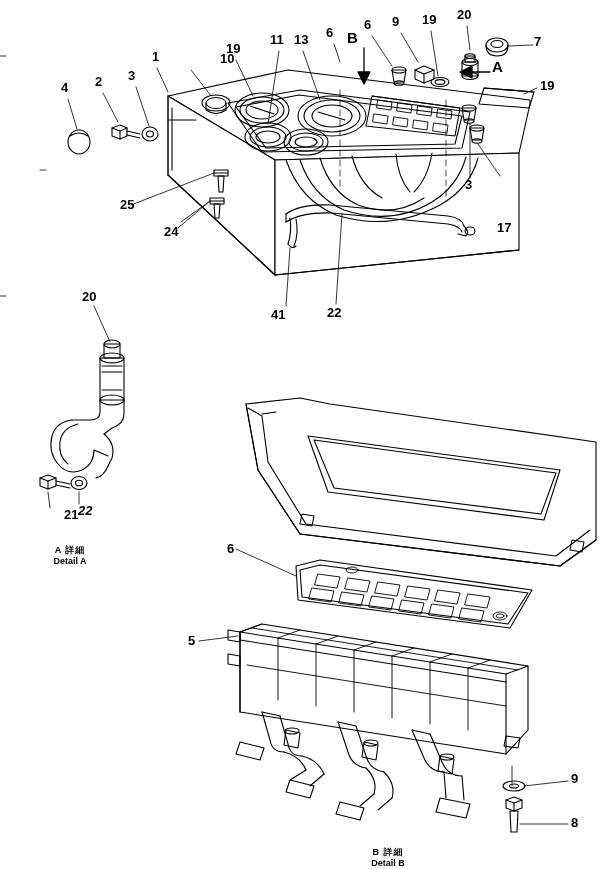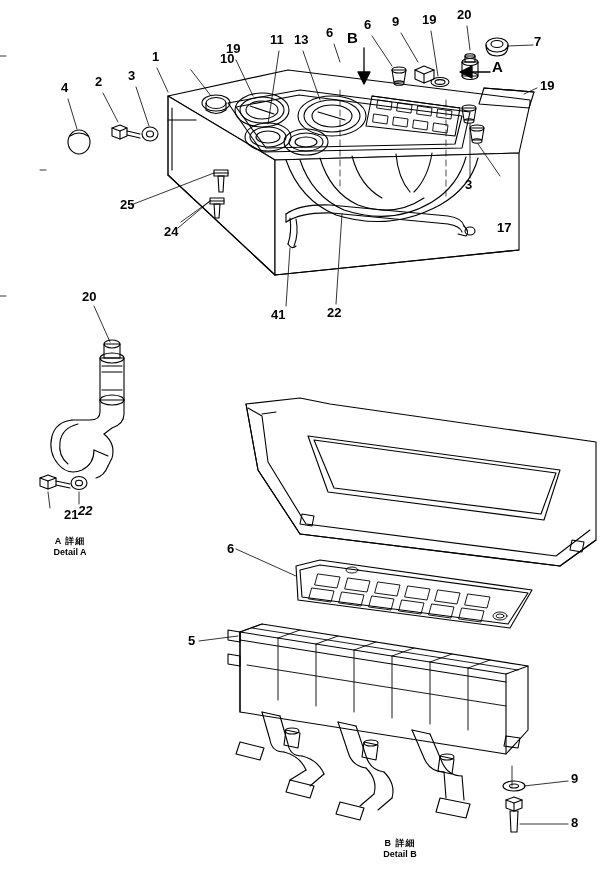--- a/index.html
+++ b/index.html
@@ -39,20 +39,21 @@
     font-family: "Liberation Sans", sans-serif;
     font-size: 9px;
     font-weight: bold;
     color: #000000;
     white-space: nowrap;
     line-height: 1.25;
     text-align: center;
   }
   .detail-cap .jp {
     letter-spacing: 1px;
+    margin-top: 9px;
   }
 </style>
 </head>
 <body>
 
 <div id="sheet">
 
   <svg width="606" height="869" viewBox="0 0 606 869">
     <g fill="none" stroke="#000000" stroke-width="1.1" stroke-linejoin="round" stroke-linecap="round">
 
@@ -387,18 +388,18 @@
   <div class="callout" style="left:571px; top:816px;">8</div>
 
   <div class="callout big" style="left:347px; top:30px;">B</div>
   <div class="callout big" style="left:492px; top:59px;">A</div>
 
   <div class="detail-cap" style="left:30px; top:536px; width:80px;">
     <div class="jp">A 詳細</div>
     <div>Detail A</div>
   </div>
 
-  <div class="detail-cap" style="left:360px; top:838px; width:80px;">
+  <div class="detail-cap" style="left:348px; top:838px; width:80px;">
     <div class="jp">B 詳細</div>
     <div>Detail B</div>
   </div>
 
 </div>
 
 </body></html>

